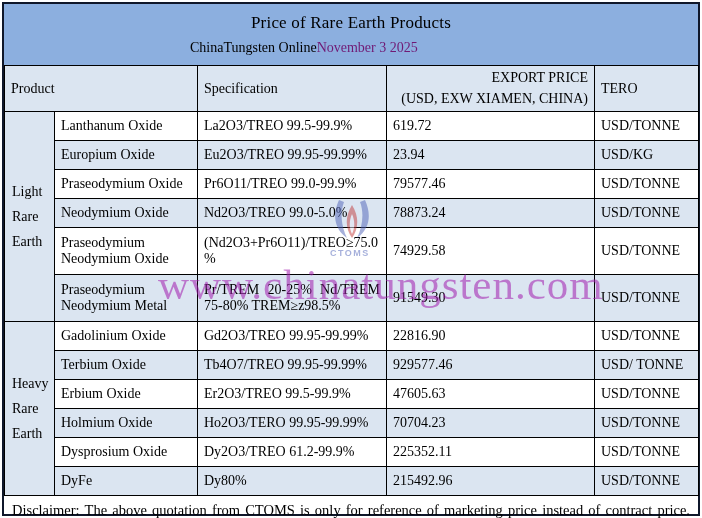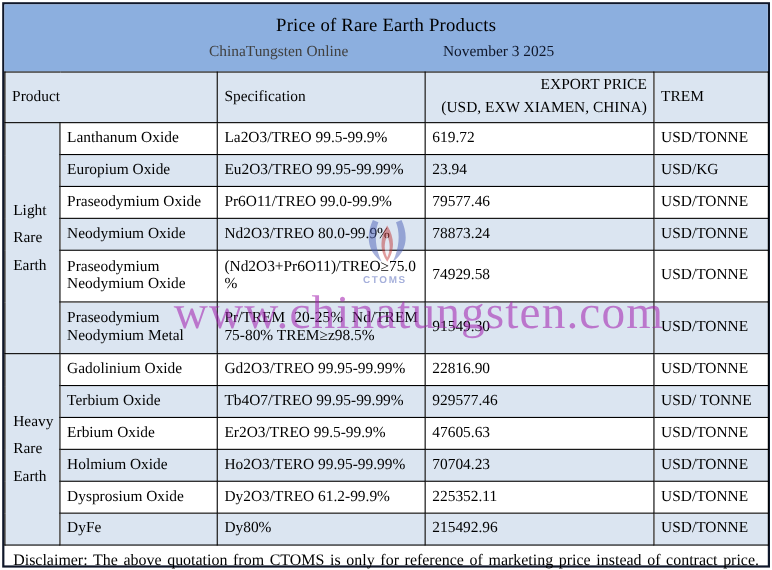--- a/index.html
+++ b/index.html
@@ -12,22 +12,22 @@
     position:absolute; left:2px; top:2px; width:694px; height:510px;
     border:2px solid #0f172a; background:#fff;
   }
   
   .title-block { background:#8cafdf; height:61px; }
   .main-title {
     text-align:center; font-size:17px; padding-top:9px; height:27px;
     letter-spacing:0.2px;
   }
   .subtitle-row { display:flex; font-size:14px; height:25px; align-items:flex-start; }
-  .source-label { margin-left:186px; color:#404040; }
-  .date-label { margin-left:86px; color:#0f172a; }
+  .source-label { margin-left:186px; color:#000000; }
+  .date-label { color:#701a75; }
   
   table { border-collapse:collapse; table-layout:fixed; width:694px; }
   th, td {
     border:1px solid #000; font-size:14px; font-weight:normal;
     text-align:left; padding:1px 6px; vertical-align:middle;
     overflow:hidden; background:#fff;
   }
   thead th { background:#dbe5f1; height:43px; }
   .price-header div { line-height:1.45;text-align:right; }
   tbody td { height:26px;margin-top:20px; }
@@ -81,21 +81,21 @@
           <col style="width:104px">
       </colgroup>
       <thead>
         <tr>
           <th colspan="2">Product</th>
           <th>Specification</th>
           <th class="price-header">
             <div>EXPORT PRICE</div>
             <div>(USD, EXW XIAMEN, CHINA)</div>
           </th>
-          <th>TREM</th>
+          <th>TERO</th>
         </tr>
       </thead>
       <tbody>
         <tr>
           <td class="group-cell" rowspan="6">Light Rare Earth</td>
           <td>Lanthanum Oxide</td>
           <td class="spec-cell">La2O3/TREO 99.5-99.9%</td>
           <td>619.72</td>
           <td>USD/TONNE</td>
         </tr>
@@ -106,21 +106,21 @@
           <td>USD/KG</td>
         </tr>
         <tr>
           <td>Praseodymium Oxide</td>
           <td class="spec-cell">Pr6O11/TREO 99.0-99.9%</td>
           <td>79577.46</td>
           <td>USD/TONNE</td>
         </tr>
         <tr>
           <td>Neodymium Oxide</td>
-          <td class="spec-cell">Nd2O3/TREO 80.0-99.9%</td>
+          <td class="spec-cell">Nd2O3/TREO 99.0-5.0%</td>
           <td>78873.24</td>
           <td>USD/TONNE</td>
         </tr>
         <tr class="tall">
           <td>Praseodymium Neodymium Oxide</td>
           <td class="spec-cell">(Nd2O3+Pr6O11)/TREO≥75.0 %</td>
           <td>74929.58</td>
           <td>USD/TONNE</td>
         </tr>
         <tr class="tall">

